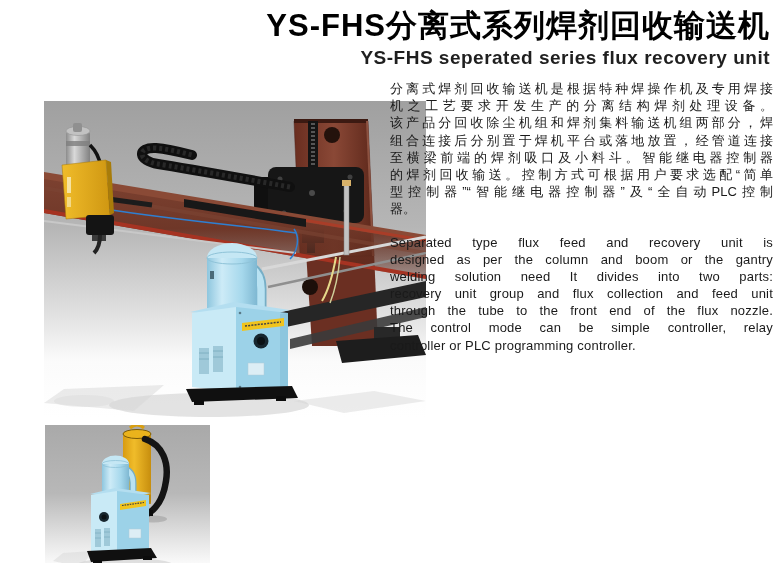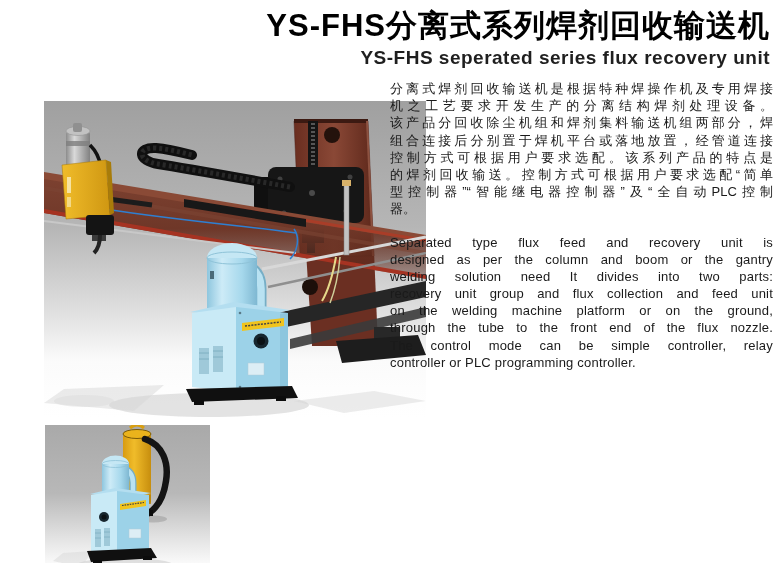--- a/index.html
+++ b/index.html
@@ -267,28 +267,27 @@
     </g>
   </svg>
 </figure>
 
 <section class="text-col">
   <div class="para cn">
     <div class="ln">分离式焊剂回收输送机是根据特种焊操作机及专用焊接</div>
     <div class="ln">机之工艺要求开发生产的分离结构焊剂处理设备。</div>
     <div class="ln">该产品分回收除尘机组和焊剂集料输送机组两部分，焊</div>
     <div class="ln">组合连接后分别置于焊机平台或落地放置，经管道连接</div>
-    <div class="ln">控制方式可根据用户要求选配。该系列产品的特点是</div>
+    <div class="ln">至横梁前端的焊剂吸口及小料斗。智能继电器控制器</div>
     <div class="ln">的焊剂回收输送。控制方式可根据用户要求选配“简单</div>
     <div class="ln">型控制器”“智能继电器控制器”及“全自动PLC控制</div>
     <div class="ln end">器。</div>
   </div>
   <div class="para en">
     <div class="ln">Separated type flux feed and recovery unit is</div>
     <div class="ln">designed as per the column and boom or the gantry</div>
     <div class="ln">welding solution need It divides into two parts:</div>
     <div class="ln">recovery unit group and flux collection and feed unit</div>
-    <div class="ln">on the welding machine platform or on the ground,</div>
     <div class="ln">through the tube to the front end of the flux nozzle.</div>
     <div class="ln">The control mode can be simple controller, relay</div>
     <div class="ln end">controller or PLC programming controller.</div>
   </div>
 </section>
 
 </body></html>

